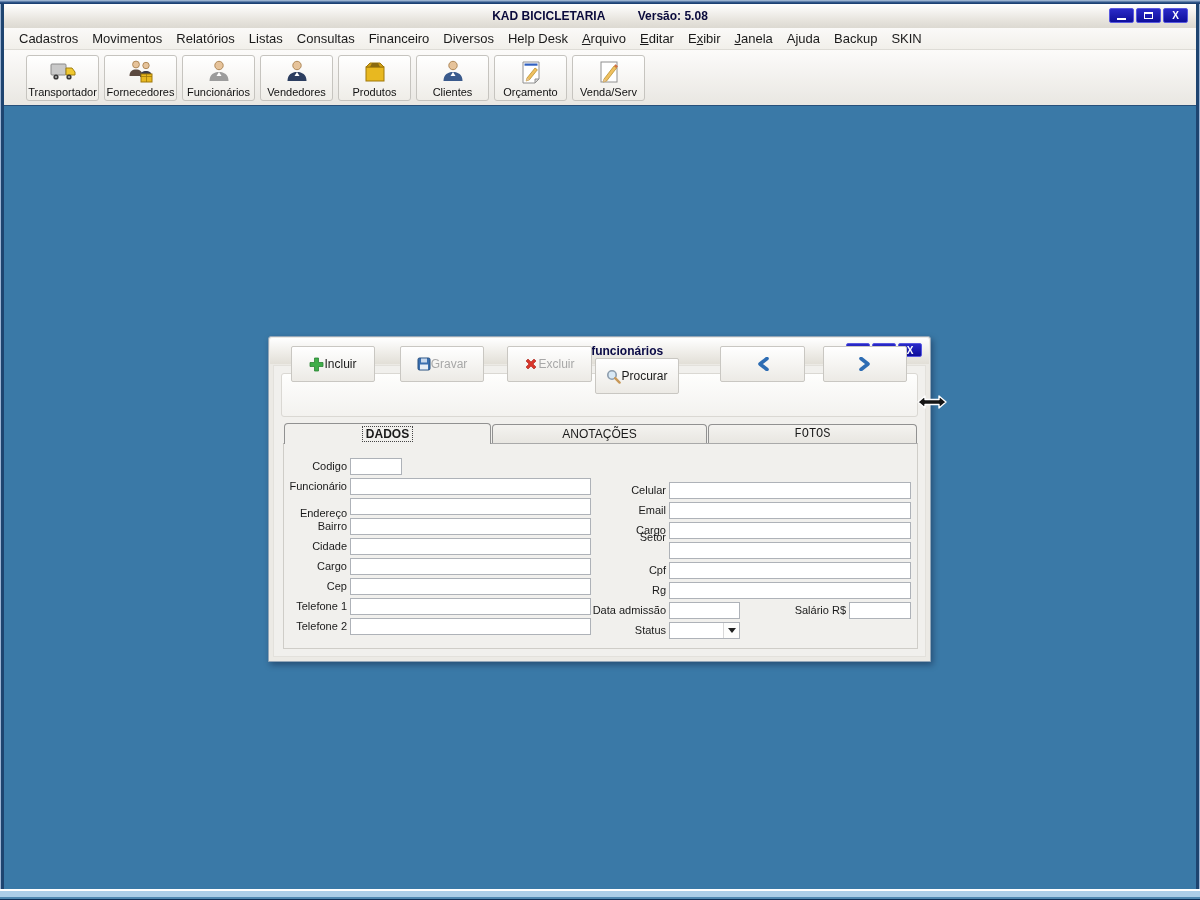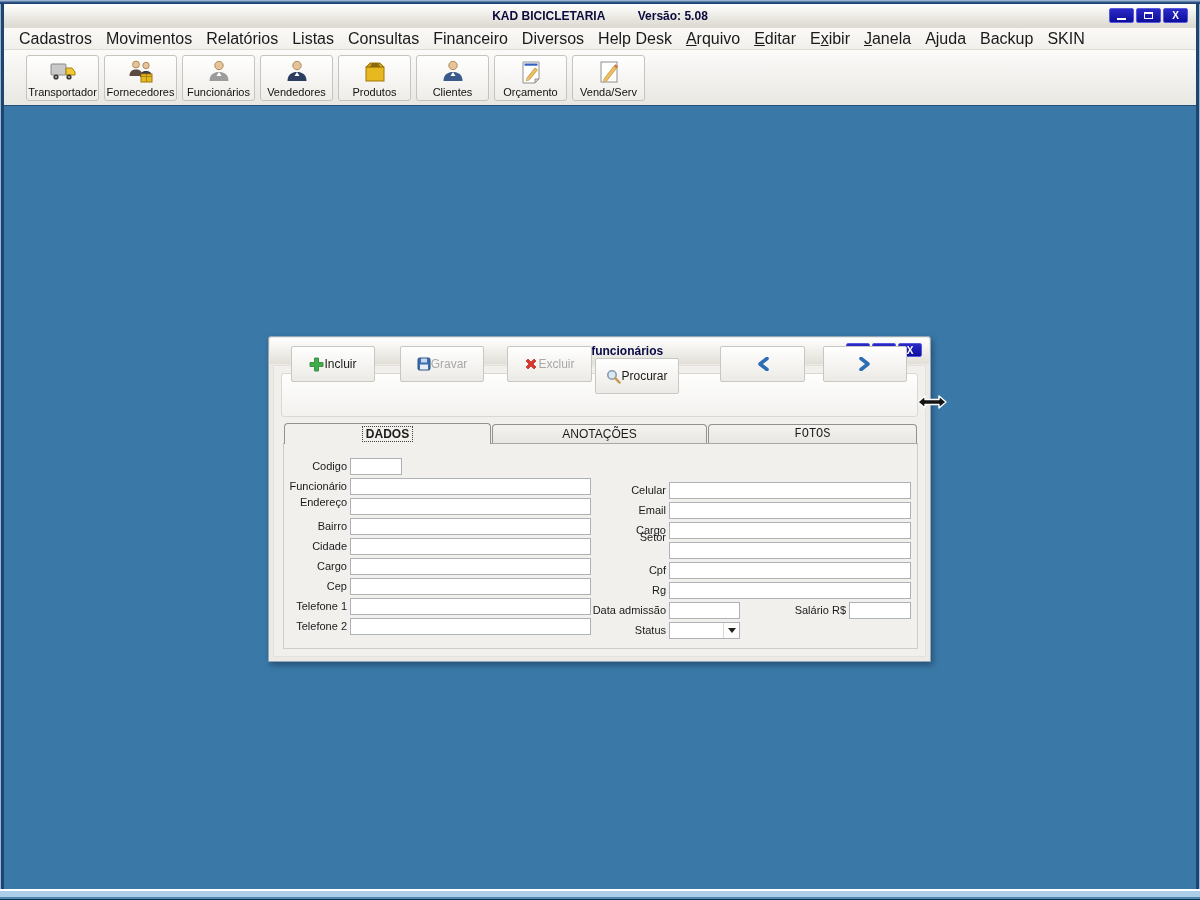--- a/index.html
+++ b/index.html
@@ -25,21 +25,21 @@
   .win-btn { width:25px; height:15px; background:linear-gradient(#2A2AC8,#0E0E9A);
              border:1px solid #5858E0; border-radius:2px; display:flex; align-items:center; justify-content:center;
              color:#FFF; font-size:10px; font-weight:bold; cursor:default; }
   .glyph-min { width:9px; height:2px; background:#FFF; margin-top:6px; }
   .glyph-max { width:9px; height:7px; border:1px solid #FFF; border-top:2px solid #FFF; }
 
   
   .menubar { position:absolute; left:4px; top:28px; right:4px; height:22px;
              background:linear-gradient(#FBFAF8,#F1EFEA); border-bottom:1px solid #DEDCD6;
              display:flex; align-items:center; padding-left:8px; }
-  .menu-item { font-size:16px; color:#1A1A1A; padding:0 7px; line-height:21px; cursor:default; white-space:nowrap; }
+  .menu-item { font-size:13px; color:#1A1A1A; padding:0 7px; line-height:21px; cursor:default; white-space:nowrap; }
   .menu-item .hot { text-decoration:underline; }
 
   
   .toolbar { position:absolute; left:4px; top:50px; right:4px; height:56px;
              background:linear-gradient(#FCFBFA,#E9E7E2); border-bottom:1px solid #27507A;
              display:flex; align-items:center; padding-left:22px; }
   .tb-btn { width:73px; height:46px; margin-right:5px; background:linear-gradient(#FFFFFF,#EFEDE8);
             border:1px solid #C6C4BF; border-radius:3px; display:flex; flex-direction:column;
             align-items:center; justify-content:flex-end; padding-bottom:2px; cursor:default; }
   .tb-btn svg { display:block; margin-bottom:1px; }
@@ -276,21 +276,21 @@
       <span class="tab-label">ANOTAÇÕES</span>
     </div>
     <div class="tab" style="left:439px; width:209px;font-family:Liberation Mono, monospace;">
       <span class="tab-label">FOTOS</span>
     </div>
 
     <div class="f-label" style="left:8px; top:121px; width:70px;">Codigo</div>
     <input class="f-input" style="left: 81px; top: 121px; width: 52px;">
     <div class="f-label" style="left:8px; top:141px; width:70px;">Funcionário</div>
     <input class="f-input" style="left: 81px; top: 141px; width: 241px;">
-    <div class="f-label" style="left:8px; top:157px; width:70px;">Endereço</div>
+    <div class="f-label" style="left:8px; top:168px; width:70px;">Endereço</div>
     <input class="f-input" style="left: 81px; top: 161px; width: 241px;">
     <div class="f-label" style="left:8px; top:181px; width:70px;">Bairro</div>
     <input class="f-input" style="left: 81px; top: 181px; width: 241px;">
     <div class="f-label" style="left:8px; top:201px; width:70px;">Cidade</div>
     <input class="f-input" style="left: 81px; top: 201px; width: 241px;">
     <div class="f-label" style="left:8px; top:221px; width:70px;">Cargo</div>
     <input class="f-input" style="left: 81px; top: 221px; width: 241px;">
     <div class="f-label" style="left:8px; top:241px; width:70px;">Cep</div>
     <input class="f-input" style="left: 81px; top: 241px; width: 241px;">
     <div class="f-label" style="left:8px; top:261px; width:70px;">Telefone 1</div>

